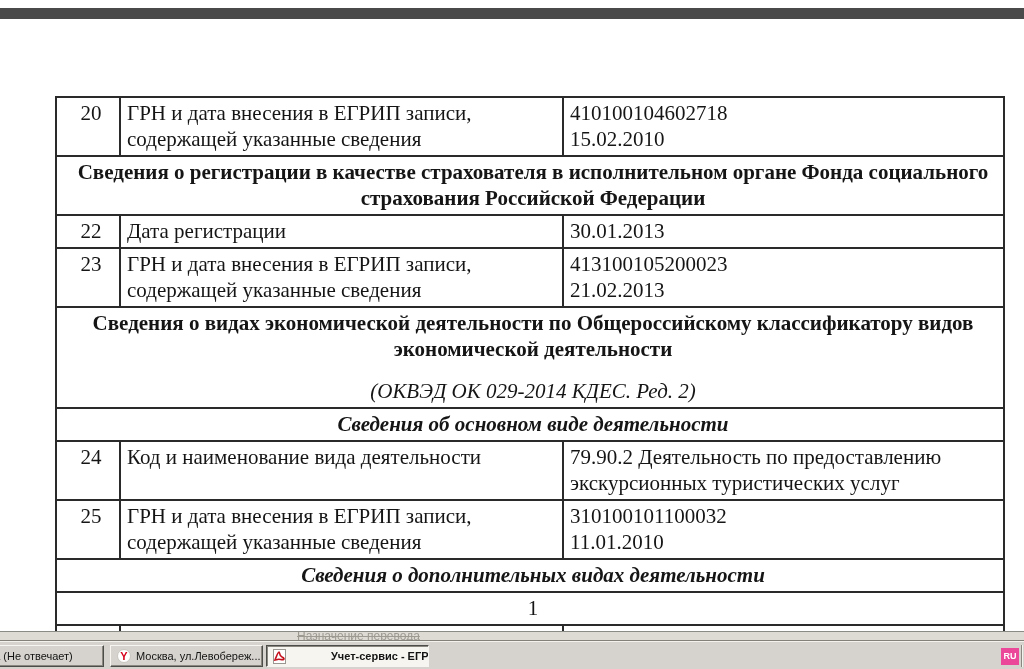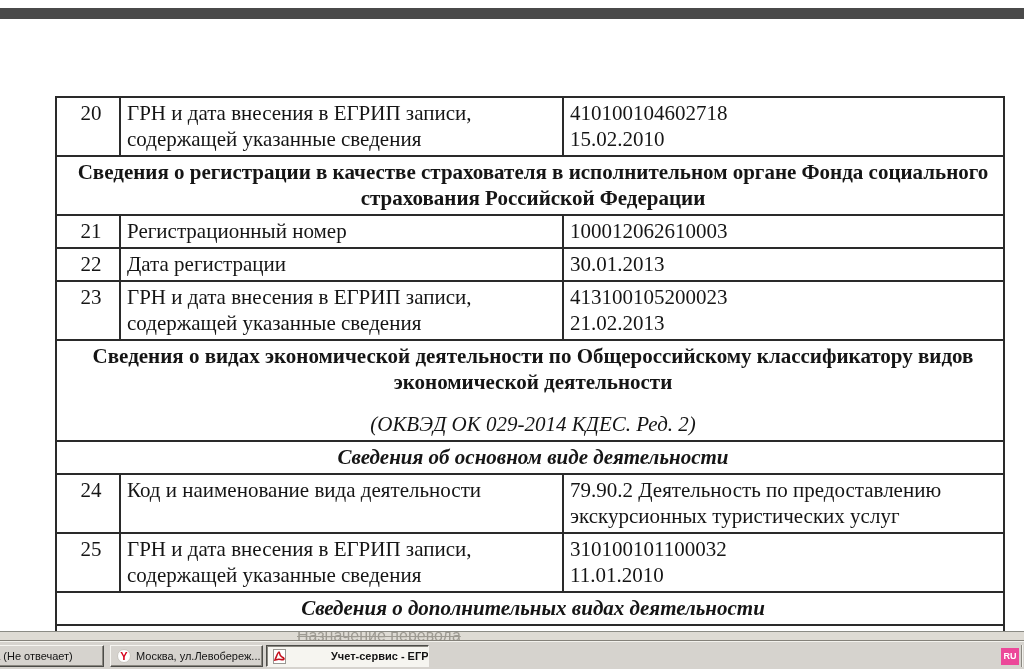--- a/index.html
+++ b/index.html
@@ -35,21 +35,21 @@
   td.cell-section.bold-italic { font-style: italic; text-align: center; }
   td.cell-plain { text-align: center; }
 
   
   .bg-window-strip {
     position: absolute; left: 0; top: 631px; width: 1024px; height: 9px;
     background: #dedbd4; border-top: 1px solid #8b8b85; overflow: hidden;
   }
   .bg-window-strip .faint-text {
     position: absolute; left: 297px; top: -2px;
-    font-size: 16px; line-height: 12px; color: #9d9a92;
+    font-size: 12px; line-height: 12px; color: #9d9a92;
     text-decoration: line-through;
     font-family: "Liberation Sans", sans-serif;
   }
 
   
   .taskbar {
     position: absolute; left: 0; top: 640px; width: 1024px; height: 29px;
     background: #d6d3ce;
     border-top: 1px solid #84817a;
     box-shadow: inset 0 1px 0 #f3f2ed;
@@ -117,25 +117,20 @@
     <tbody>
         <tr>
           <td class="cell-num">20</td>
           <td class="cell-label">ГРН и дата внесения в ЕГРИП записи, содержащей указанные сведения</td>
           <td class="cell-value">410100104602718<br>15.02.2010</td>
         </tr>
         <tr>
           <td class="cell-section" colspan="3">Сведения о регистрации в качестве страхователя в исполнительном органе Фонда социального страхования Российской Федерации</td>
         </tr>
         <tr>
-          <td class="cell-num">21</td>
-          <td class="cell-label">Регистрационный номер</td>
-          <td class="cell-value">100012062610003</td>
-        </tr>
-        <tr>
           <td class="cell-num">22</td>
           <td class="cell-label">Дата регистрации</td>
           <td class="cell-value">30.01.2013</td>
         </tr>
         <tr>
           <td class="cell-num">23</td>
           <td class="cell-label">ГРН и дата внесения в ЕГРИП записи, содержащей указанные сведения</td>
           <td class="cell-value">413100105200023<br>21.02.2013</td>
         </tr>
         <tr>

